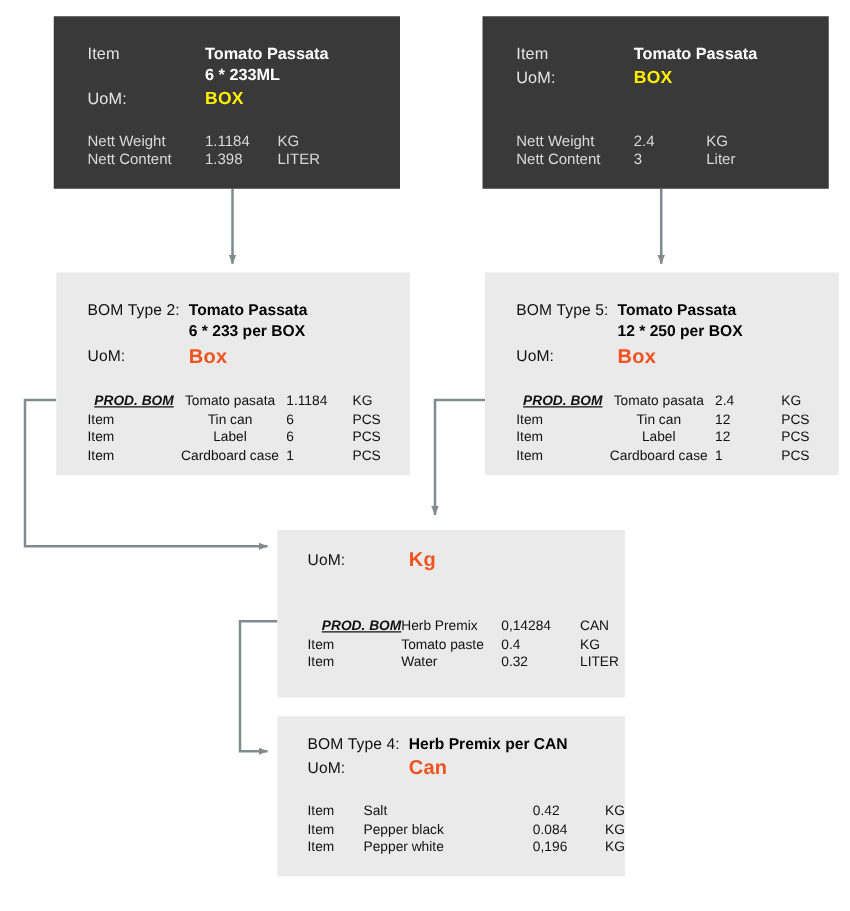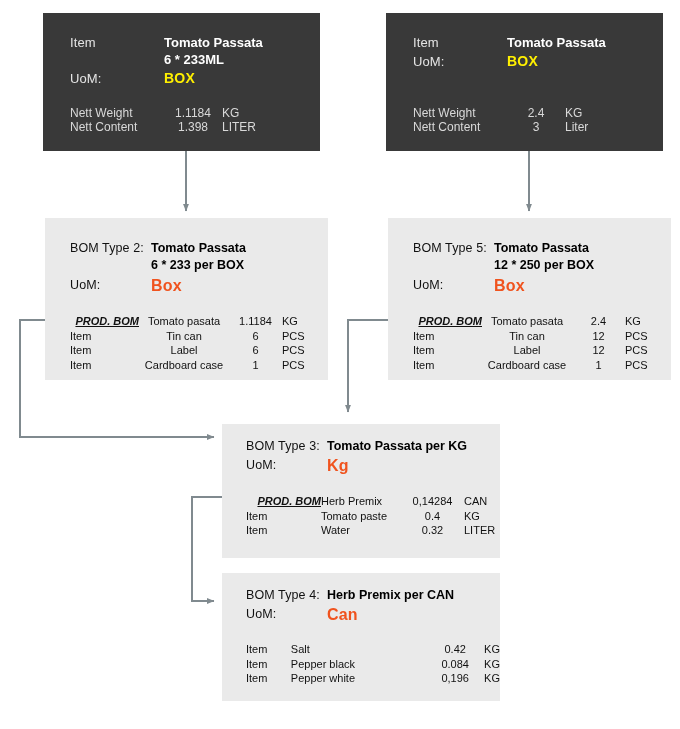--- a/index.html
+++ b/index.html
@@ -118,21 +118,21 @@
   .c-type {
     text-align: left;
   }
   .c-name {
     text-align: center;
   }
   .c-name.left {
     text-align: left;
   }
   .c-qty {
-    text-align: center;
+    text-align: left;
   }
   .c-unit {
     text-align: left;
   }
   .prod-bom {
     font-weight: bold;
     font-style: italic;
     text-decoration: underline;
     text-align: right;
   }
@@ -295,24 +295,20 @@
         <span class="cell c-type" style="width:69px;">Item</span>
         <span class="cell c-name" style="width:90px;">Cardboard case</span>
         <span class="cell c-qty" style="width:53px;">1</span>
         <span class="cell c-unit">PCS</span>
       </div>
     </div>
   </div>
 
   <div class="card gray" style="left:222px; top:424px; width:278px; height:134px;">
     <div class="hdr" style="position:absolute; left:24px; top:14px;">
-      <div class="hdr-row">
-        <span class="hdr-label" style="width:81px;">BOM Type 3:</span>
-        <span class="hdr-value">Tomato Passata per KG</span>
-      </div>
       <div class="hdr-row" style="margin-top:2px;">
         <span class="hdr-label" style="width:81px;">UoM:</span>
         <span class="uom-value">Kg</span>
       </div>
     </div>
     <div class="lines" style="position:absolute; left:24px; top:70px;">
       <div class="line">
         <span class="cell c-type prod-bom" style="width:75px;">PROD. BOM</span>
         <span class="cell c-name left" style="width:80px;">Herb Premix</span>
         <span class="cell c-qty" style="width:63px;">0,14284</span>

